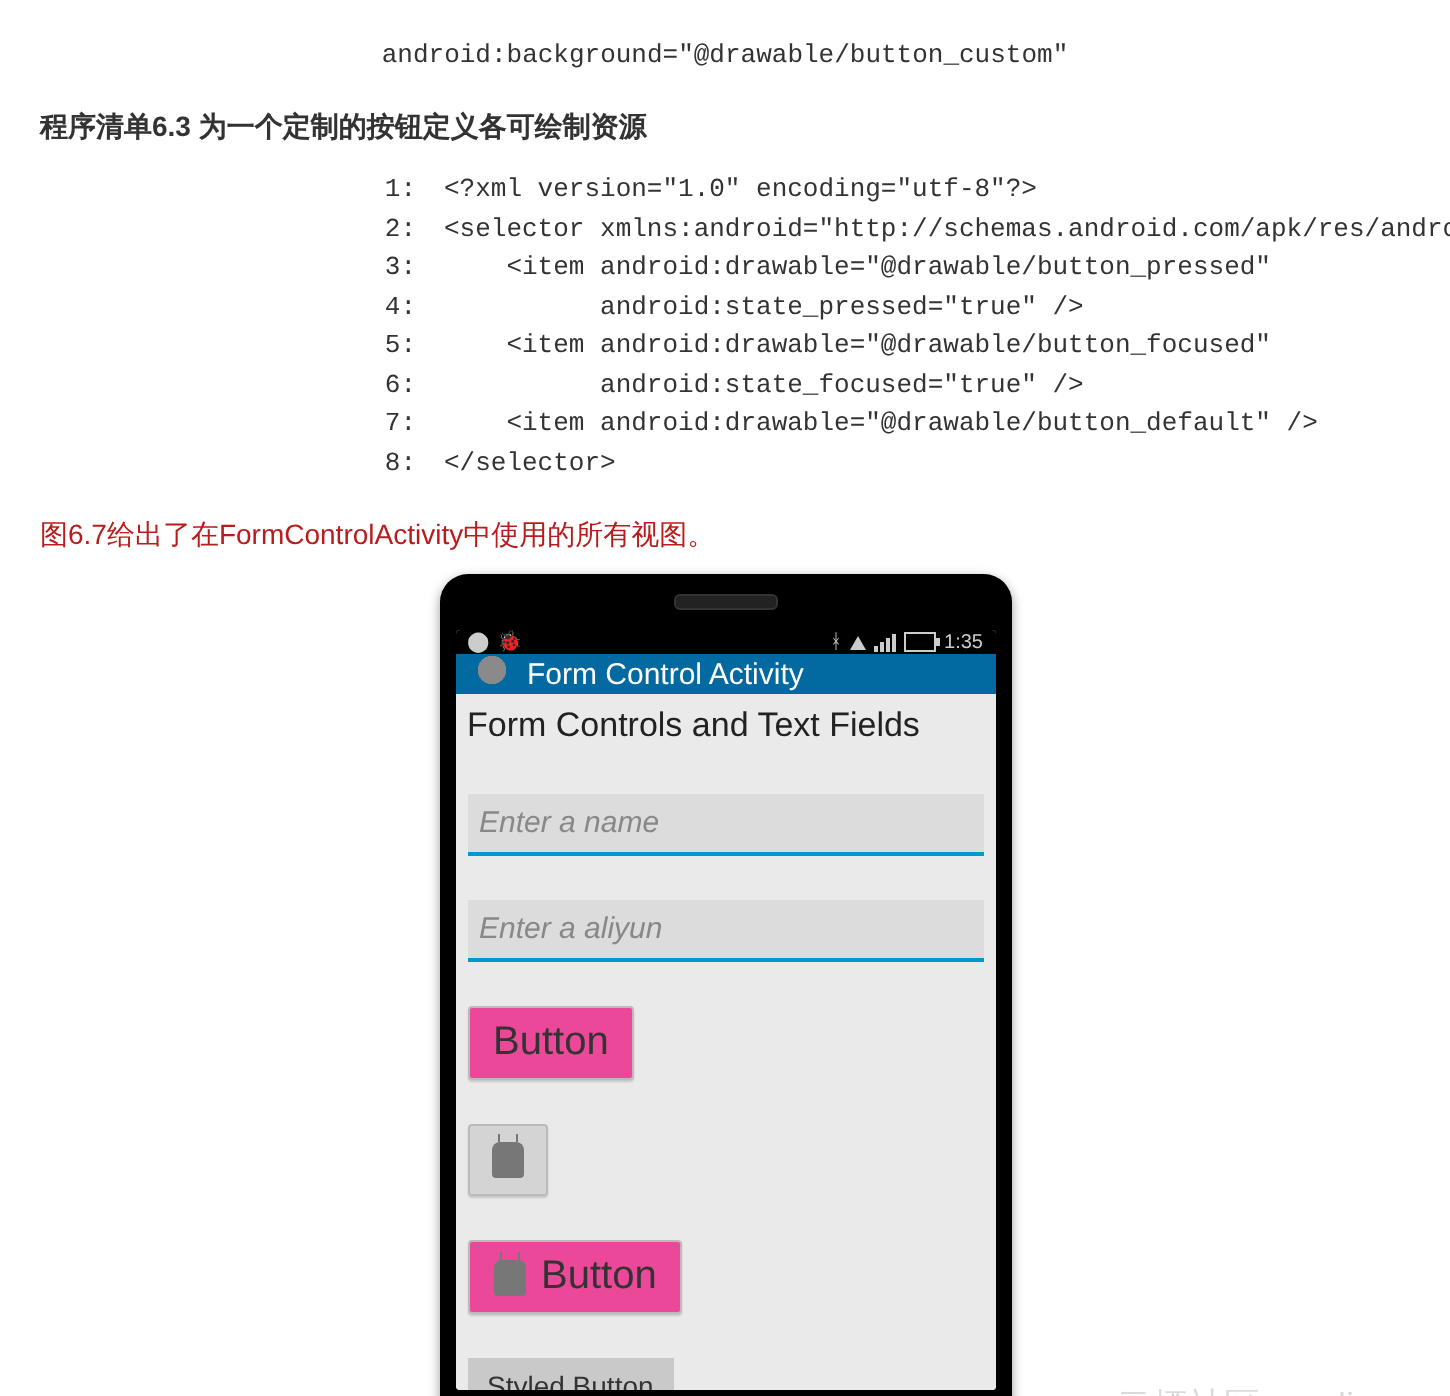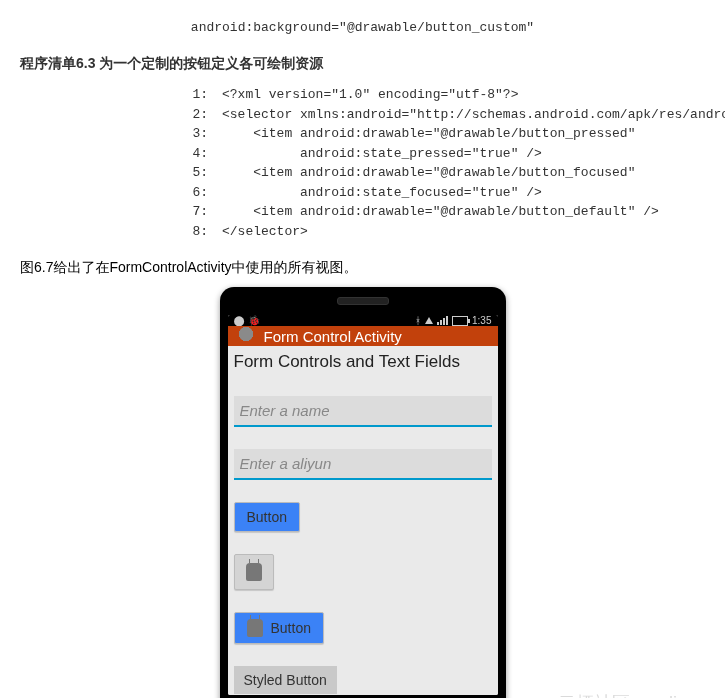--- a/index.html
+++ b/index.html
@@ -35,21 +35,21 @@
     padding-left: 160px;
   }
   .code-block .ln {
     display: inline-block;
     width: 28px;
     text-align: right;
     margin-right: 14px;
   }
   .fig-text {
     font-size: 14px;
-    color: #000000;
+    color: #b91c1c;
     margin: 4px 0;
   }
   .phone-wrap {
     display: flex;
     justify-content: center;
     margin: 10px 0;
     position: relative;
   }
   .phone {
     width: 270px;
@@ -90,21 +90,21 @@
   .tri { width:0;height:0;border-left:4px solid transparent;border-right:4px solid transparent;border-bottom:7px solid #ccc;}
   .bars { display:flex; align-items:flex-end; gap:1px;}
   .bars span{ width:2px; background:#ccc;}
   .bars span:nth-child(1){height:3px;}
   .bars span:nth-child(2){height:5px;}
   .bars span:nth-child(3){height:7px;}
   .bars span:nth-child(4){height:9px;}
   .batt { width:14px;height:8px;border:1px solid #ccc; position:relative;}
   .batt::after{content:"";position:absolute;right:-3px;top:2px;width:2px;height:4px;background:#ccc;}
   .action-bar {
-    background: #c2410c;
+    background: #0369a1;
     color: #fff;
     font-size: 15px;
     height: 34px;
     display: flex;
     align-items: center;
     padding: 0 8px;
     gap: 8px;
   }
   .android-icon {
     width: 20px; height: 20px;
@@ -129,24 +129,24 @@
   .edit {
     background: #dcdcdc;
     border: none;
     border-bottom: 2px solid #0099cc;
     color: #888;
     font-size: 15px;
     padding: 6px 6px;
     font-style: italic;
   }
   .btn {
-    background: #3b82f6;
+    background: #ec4899;
     border: 1px solid #bbb;
     color: #333;
-    font-size: 14px;
+    font-size: 20px;
     padding: 6px 12px;
     border-radius: 2px;
     align-self: flex-start;
     box-shadow: 0 1px 1px rgba(0,0,0,0.15);
   }
   .btn-icon {
     width: 38px; height: 34px;
     background: #d4d4d4;
     border: 1px solid #bbb;
     border-radius: 2px;

